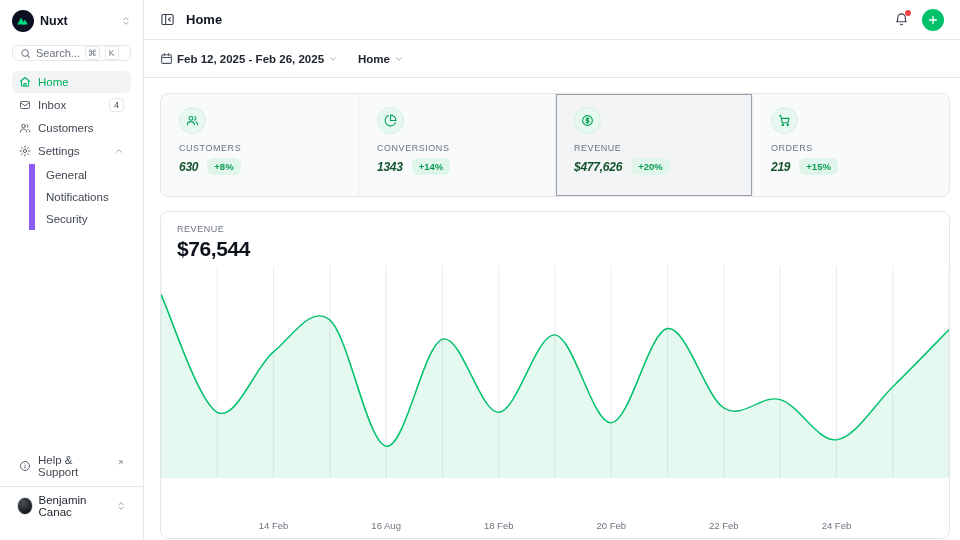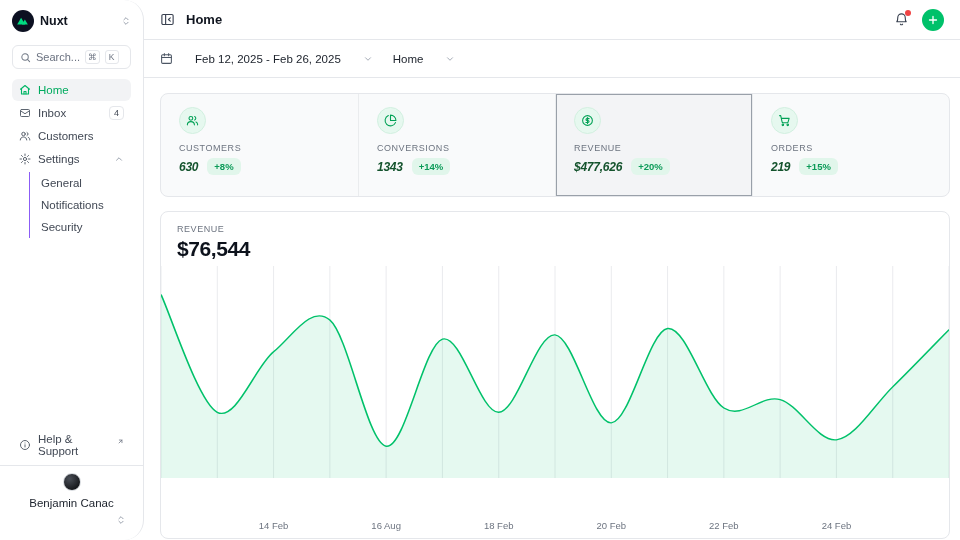--- a/index.html
+++ b/index.html
@@ -8,30 +8,30 @@
     font-family: "Liberation Sans", "DejaVu Sans", sans-serif;
     background: #fff; color: #1b212b; font-size: 12px;
     display: flex;
   }
   svg { display: block; }
 
   
   .sidebar {
     width: 144px; flex: 0 0 144px; height: 540px;
     border-right: 1px solid #e5e7eb;
-    padding: 10px 12px 15px;
-    display: flex; flex-direction: column; border-radius: 20px;
+    padding: 10px 12px 22px;
+    display: flex; flex-direction: column;
   }
   .ws-row { display: flex; align-items: center; gap: 6px; height: 22px; margin-bottom: 13px; cursor: pointer; }
   .ws-logo { width: 22px; height: 22px; border-radius: 50%; background: #0c1021; display: flex; align-items: center; justify-content: center; }
   .ws-name { font-size: 12.5px; font-weight: 700; color: #10151f; }
   .muted-ic { color: #9ca3af; margin-left: auto; }
 
   .search-box {
-    height: 24px; border: 1px solid #e5e7eb; border-radius: 6px;
+    height: 16px; border: 1px solid #e5e7eb; border-radius: 6px;
     display: flex; align-items: center; gap: 5px; padding: 0 5px 0 7px;
     margin-bottom: 10px; color: #707885; cursor: text; background: #fff;
   }
   .search-ph { font-size: 11px; color: #6b7280; }
   .kbd {
     min-width: 14px; height: 14px; padding: 0 2px; border: 1px solid #e5e7eb; border-radius: 3px;
     font-size: 8.5px; color: #6b7280; display: flex; align-items: center; justify-content: center; background: #fff;
   }
   .kbd:first-of-type { margin-left: auto; }
 
@@ -41,42 +41,42 @@
     font-size: 11.5px; color: #414854; cursor: pointer;
   }
   .nav-item .ic { color: #5d6570; display: flex; }
   .nav-item.active { background: #f2f3f5; color: #00ab5f; font-weight: 500; }
   .nav-item.active .ic { color: #00b666; }
   .count-badge {
     margin-left: auto; font-size: 9px; color: #414854; background: #fff;
     border: 1px solid #e5e7eb; border-radius: 4px; padding: 0 4px; height: 14px;
     display: flex; align-items: center;
   }
-  .sub-list { margin: 1px 0 2px 17px; border-left: 1px solid #8b5cf6; }
+  .sub-list { margin: 1px 0 2px 17px; border-left: 6px solid #8b5cf6; }
   .sub-item { height: 22px; display: flex; align-items: center; padding-left: 11px; font-size: 11.5px; color: #414854; cursor: pointer; }
 
   .side-spacer { flex: 1; }
   .ext-ic { color: #6b7280; margin-left: 1px; position: relative; top: -4px; }
   .side-divider { border: 0; border-top: 1px solid #e5e7eb; margin: 8px -12px 0; }
-  .user-row { display: flex; align-items: center; gap: 6px; margin-top: 7px; padding: 0 5px; cursor: pointer; flex-direction: column; }
+  .user-row { display: flex; align-items: center; gap: 6px; margin-top: 7px; padding: 0 5px; cursor: pointer; }
   .avatar { width: 18px; height: 18px; border-radius: 50%; background: radial-gradient(circle at 35% 30%, #4a4f57 0%, #181a1e 70%); border: 1px solid #d8dbe0; }
   .user-name { font-size: 11.5px; font-weight: 500; color: #1b212b; }
 
   
   .main { flex: 1; display: flex; flex-direction: column; min-width: 0; }
   .topbar { height: 40px; flex: 0 0 40px; border-bottom: 1px solid #e5e7eb; display: flex; align-items: center; padding: 0 16px; }
   .panel-btn { color: #394150; display: flex; cursor: pointer; }
   .page-title { margin-left: 11px; font-size: 13px; font-weight: 700; color: #10151f; }
   .topbar-right { margin-left: auto; display: flex; align-items: center; gap: 13px; }
   .bell-wrap { position: relative; color: #394150; cursor: pointer; display: flex; }
   .bell-dot { position: absolute; top: -2px; right: -2px; width: 6px; height: 6px; border-radius: 50%; background: #f04444; }
   .plus-btn { width: 22px; height: 22px; border-radius: 50%; background: #00c16a; color: #fff; display: flex; align-items: center; justify-content: center; cursor: pointer; border: none; }
 
   .toolbar { height: 38px; flex: 0 0 38px; border-bottom: 1px solid #e5e7eb; display: flex; align-items: center; gap: 20px; padding: 0 16px; }
-  .tool-btn { display: flex; align-items: center; gap: 22px; cursor: pointer; font-size: 11.5px; font-weight: 400; color: #20262f; }
+  .tool-btn { display: flex; align-items: center; gap: 4px; cursor: pointer; font-size: 11.5px; font-weight: 700; color: #20262f; }
   .tool-btn .ic { color: #4b5563; display: flex; }
   .chev { color: #9ca3af; display: flex; }
 
   .content { flex: 1; padding: 15px 10px 1px 16px; display: flex; flex-direction: column; min-height: 0; }
 
   
   .stats {
     display: grid; grid-template-columns: repeat(4, 1fr);
     border: 1px solid #e5e7eb; border-radius: 8px; background: #f9fafb; overflow: hidden;
     flex: 0 0 104px;

